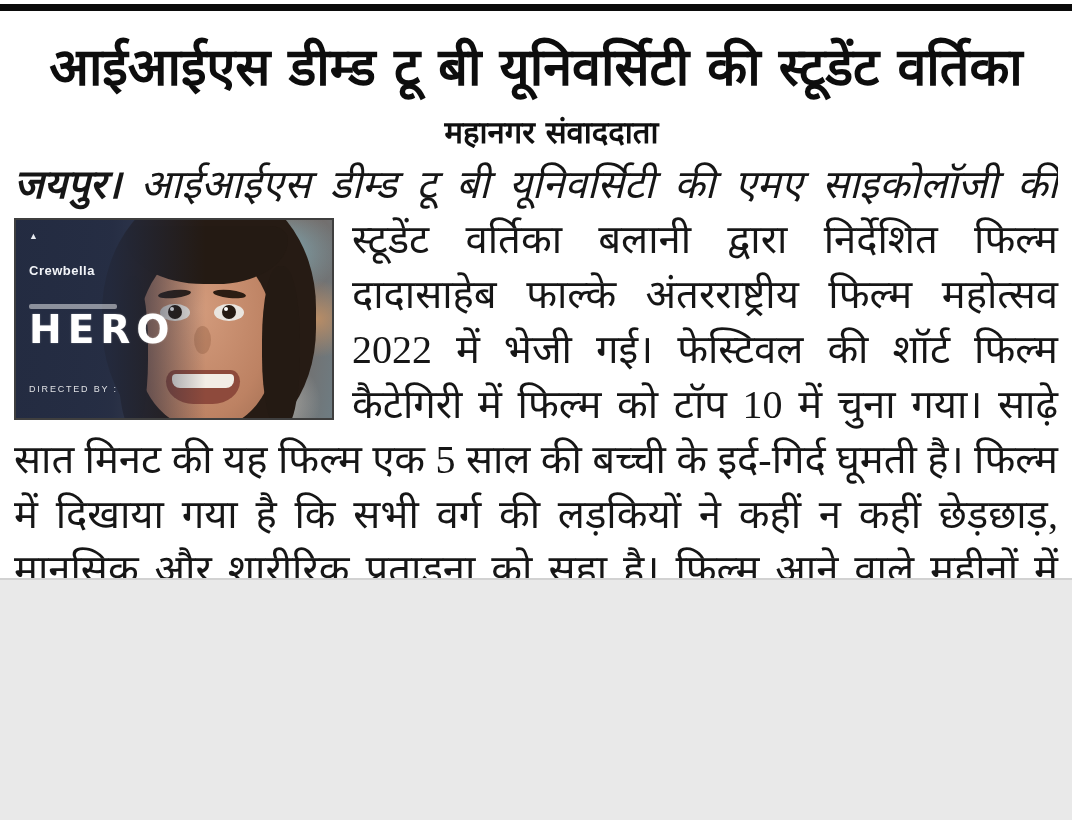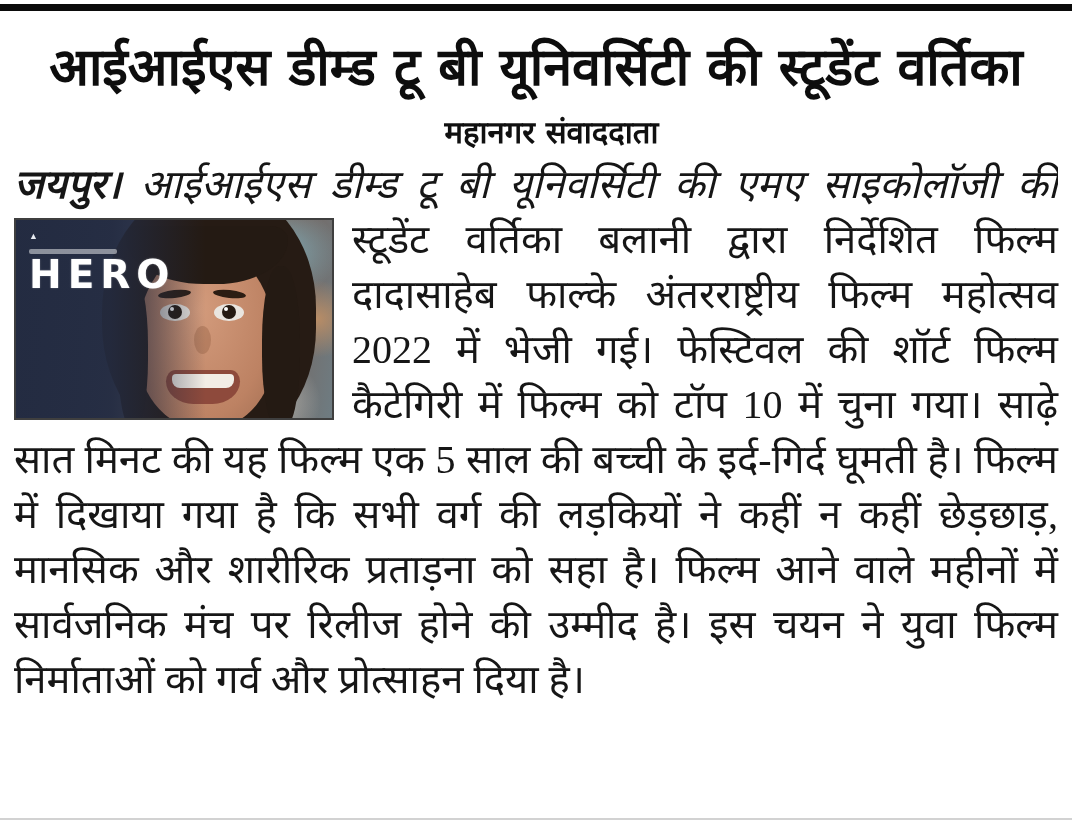--- a/index.html
+++ b/index.html
@@ -2,21 +2,21 @@
 <html lang="hi"><head>
 <meta charset="utf-8">
 <style>
   * { margin: 0; padding: 0; box-sizing: border-box; }
   html, body { background: #e9e9e9; }
   body { font-family: "Liberation Serif", "DejaVu Serif", serif; }
 
   .page {
     position: relative;
     width: 1072px;
-    height: 820px;
+    height: 580px;
     margin: 0 auto;
     background: #ffffff;
     overflow: hidden;
     color: #141414;
   }
 
   .top-rule {
     margin-top: 4px;
     height: 7px;
     background: #0b0b0b;
@@ -192,23 +192,28 @@
         <span class="girl-iris right"></span>
         <span class="girl-nose"></span>
         <span class="girl-mouth">
           <span class="girl-teeth"></span>
         </span>
         <span class="poster-panel"></span>
 
         <span class="poster-copy">
           <span class="brand-row">
             <span class="brand-mark">▲</span>
+            <span>Crewbella</span>
           </span>
           <span class="bar sub-bar"></span>
           <span class="film-title">HERO</span>
+          <span class="directed-row">
+            <span>DIRECTED BY :</span>
+
+          </span>
 
         </span>
       </span><span>स्टूडेंट वर्तिका बलानी द्वारा निर्देशित फिल्म दादासाहेब फाल्के अंतरराष्ट्रीय फिल्म महोत्सव 2022 में भेजी गई। फेस्टिवल की शॉर्ट फिल्म कैटेगिरी में फिल्म को टॉप 10 में चुना गया। साढ़े सात मिनट की यह फिल्म एक 5 साल की बच्ची के इर्द-गिर्द घूमती है। फिल्म में दिखाया गया है कि सभी वर्ग की लड़कियों ने कहीं न कहीं छेड़छाड़, मानसिक और शारीरिक प्रताड़ना को सहा है। फिल्म आने वाले महीनों में सार्वजनिक मंच पर रिलीज होने की उम्मीद है। इस चयन ने युवा फिल्म निर्माताओं को गर्व और प्रोत्साहन दिया है।</span>
     </div>
   </div>
 
   <div class="bottom-rule"></div>
 </div>
 
 </body></html>

